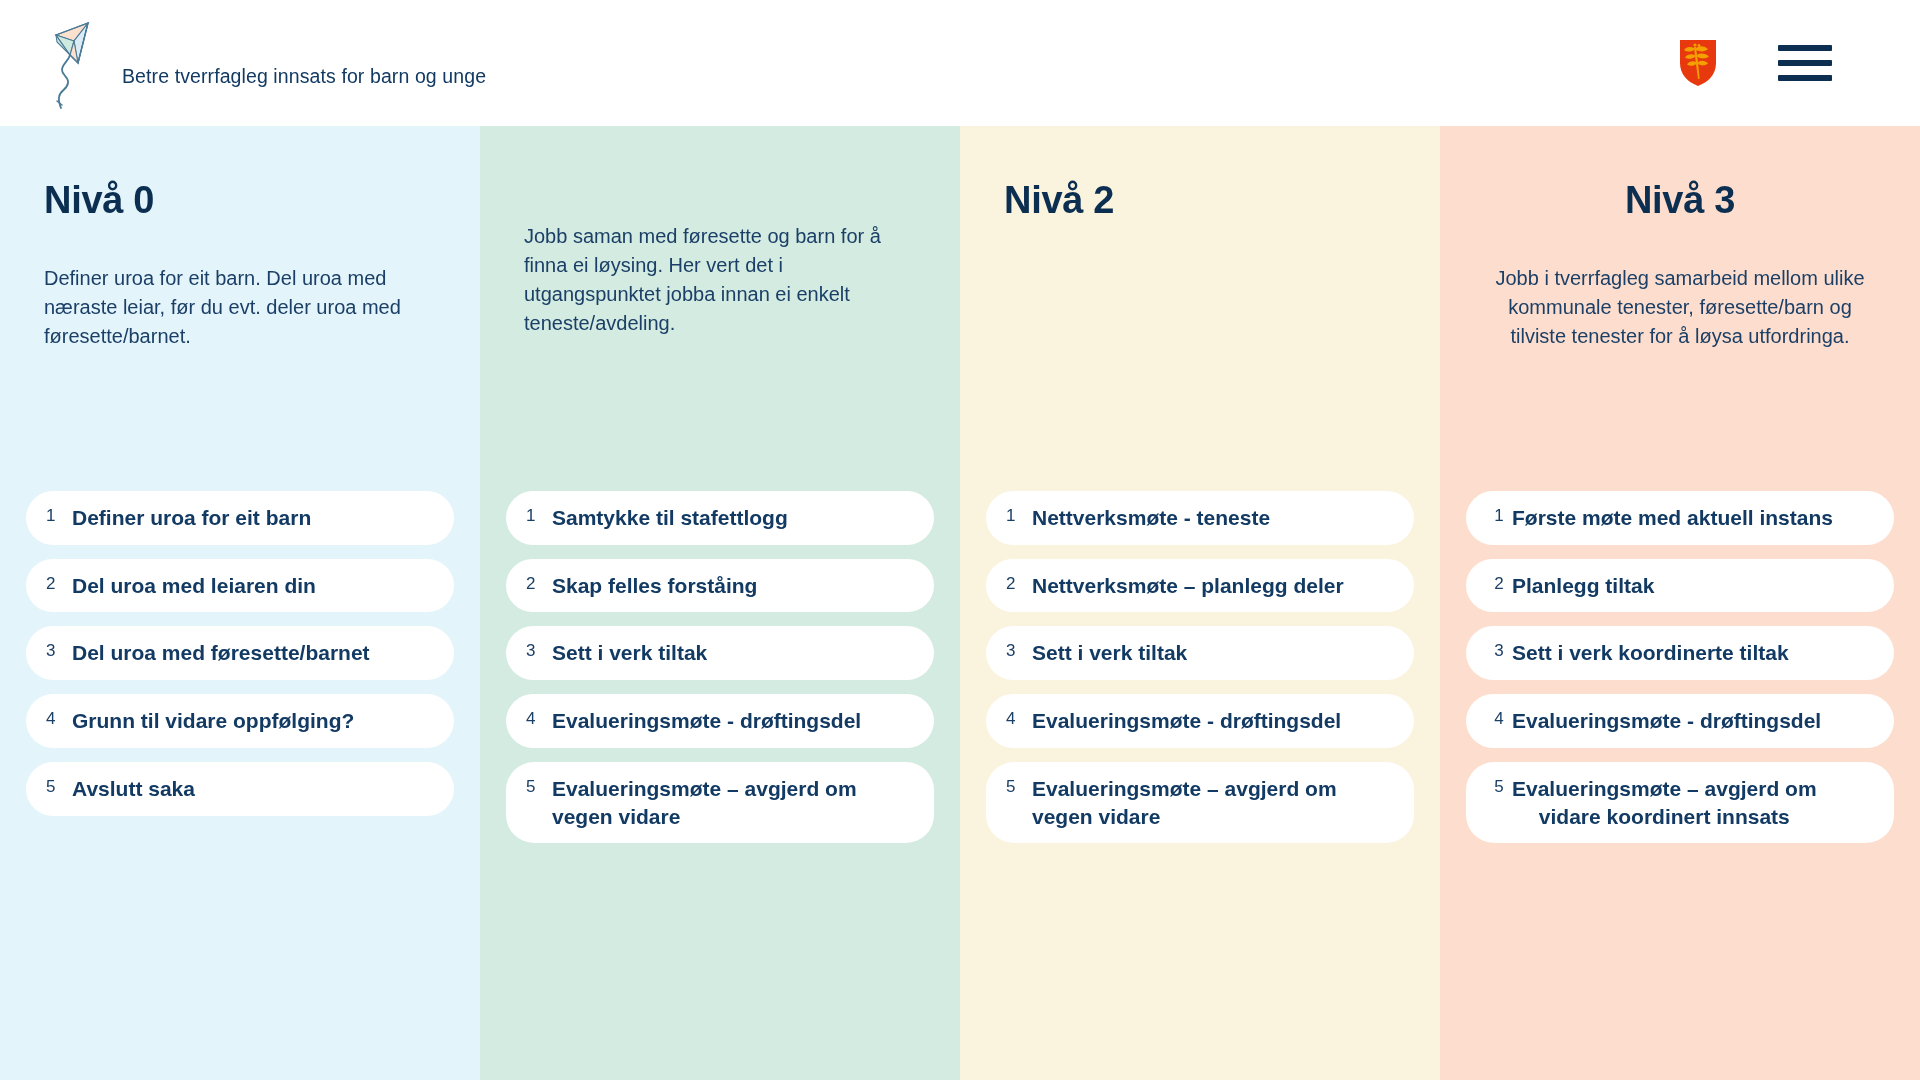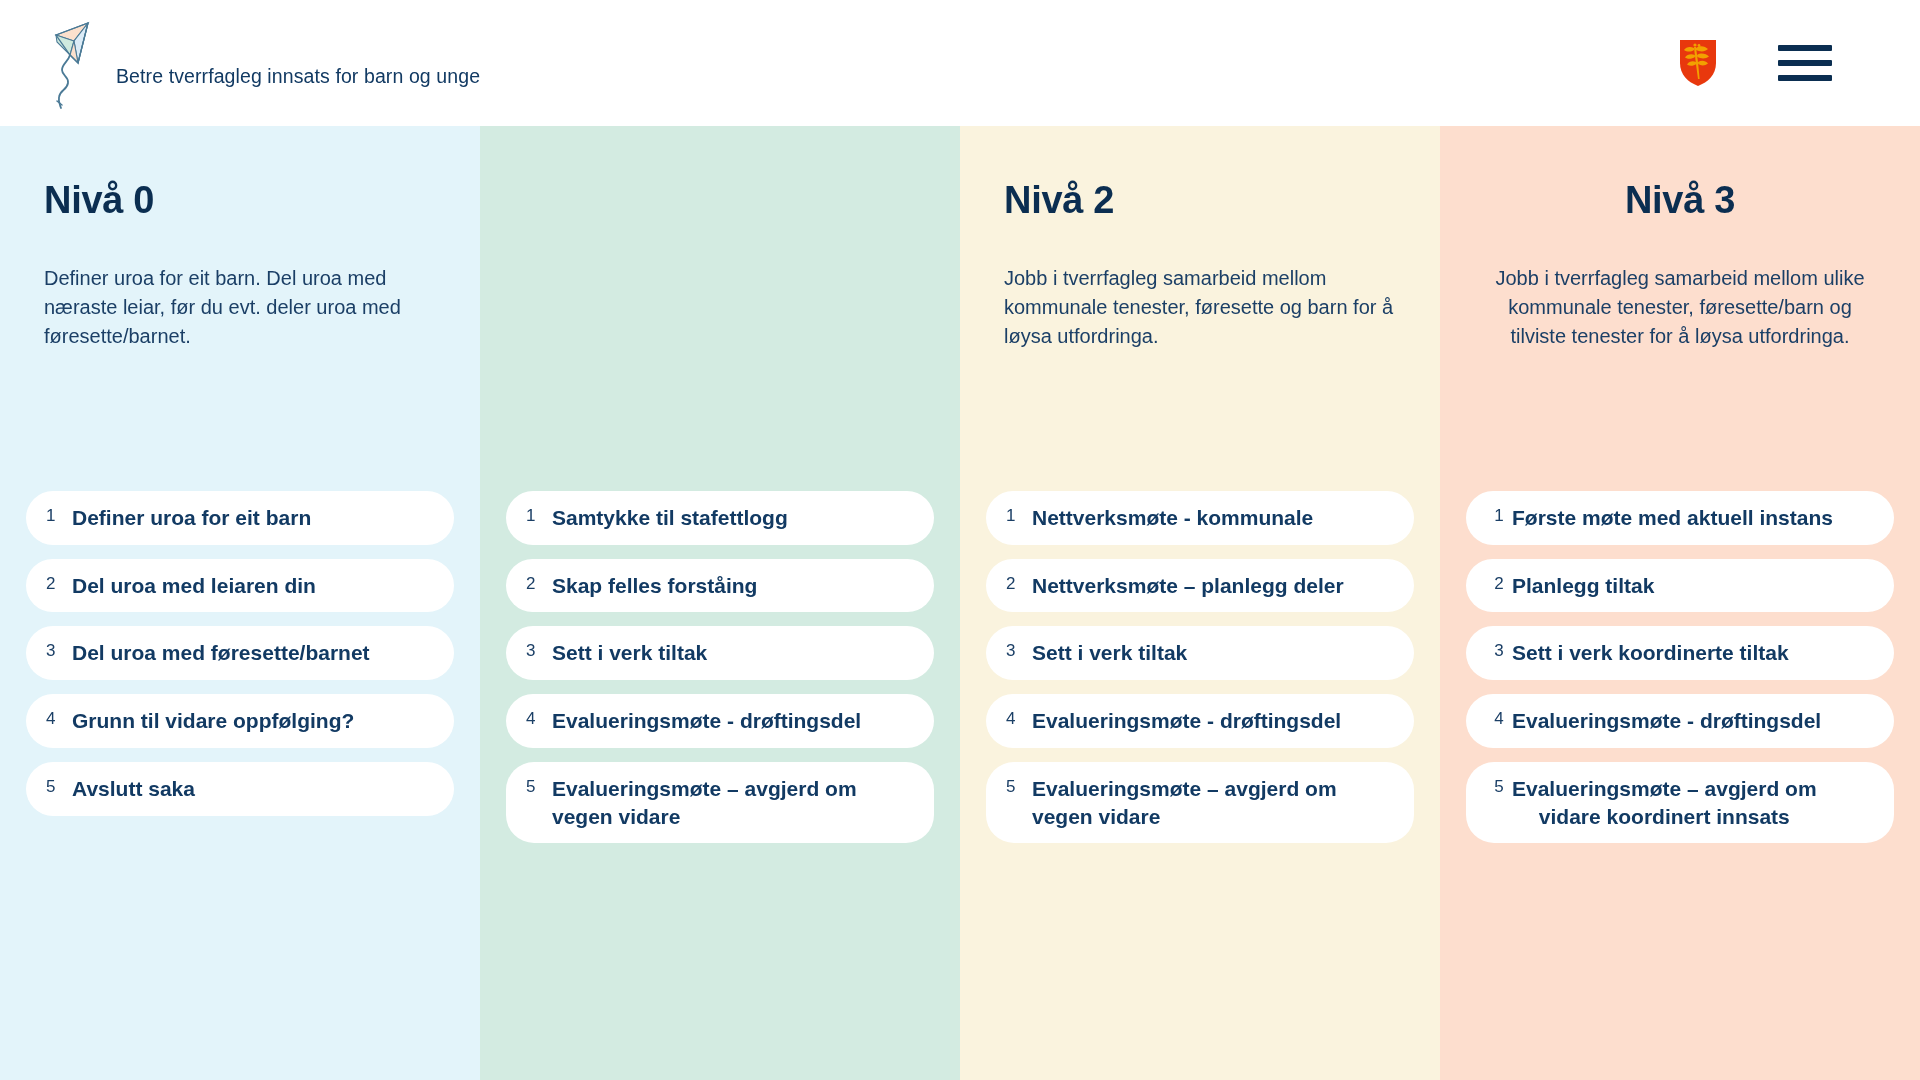--- a/index.html
+++ b/index.html
@@ -30,21 +30,21 @@
     display: flex;
     align-items: center;
     justify-content: space-between;
     padding: 0 44px 0 44px;
     box-sizing: border-box;
   }
 
   .brand {
     display: flex;
     align-items: center;
-    gap: 14px;
+    gap: 20px;
     text-decoration: none;
   }
 
   .brand-logo {
     width: 58px;
     height: 96px;
     display: block;
     flex: 0 0 58px;
   }
 
@@ -238,20 +238,21 @@
           <span class="step-label">Grunn til vidare oppfølging?</span>
         </li>
         <li class="step-item">
           <span class="step-num">5</span>
           <span class="step-label"> Avslutt saka</span>
         </li>
       </ul>
     </section>
 
     <section class="level-col c1">
+      <p class="level-desc">Jobb saman med føresette og barn for å finna ei løysing. Her vert det i utgangspunktet jobba innan ei enkelt teneste/avdeling.</p>
       <ul class="step-list">
         <li class="step-item">
           <span class="step-num">1</span>
           <span class="step-label">Samtykke til stafettlogg</span>
         </li>
         <li class="step-item">
           <span class="step-num">2</span>
           <span class="step-label">Skap felles forståing</span>
         </li>
         <li class="step-item">
@@ -265,25 +266,24 @@
         <li class="step-item">
           <span class="step-num">5</span>
           <span class="step-label">Evalueringsmøte – avgjerd om
 vegen vidare</span>
         </li>
       </ul>
     </section>
 
     <section class="level-col c2">
       <h2 class="level-title">Nivå 2</h2>
-      <p class="level-desc">Jobb i tverrfagleg samarbeid mellom kommunale tenester, føresette og barn for å løysa utfordringa.</p>
       <ul class="step-list">
         <li class="step-item">
           <span class="step-num">1</span>
-          <span class="step-label">Nettverksmøte - kommunale</span>
+          <span class="step-label">Nettverksmøte - teneste</span>
         </li>
         <li class="step-item">
           <span class="step-num">2</span>
           <span class="step-label">Nettverksmøte – planlegg deler</span>
         </li>
         <li class="step-item">
           <span class="step-num">3</span>
           <span class="step-label">Sett i verk tiltak</span>
         </li>
         <li class="step-item">

